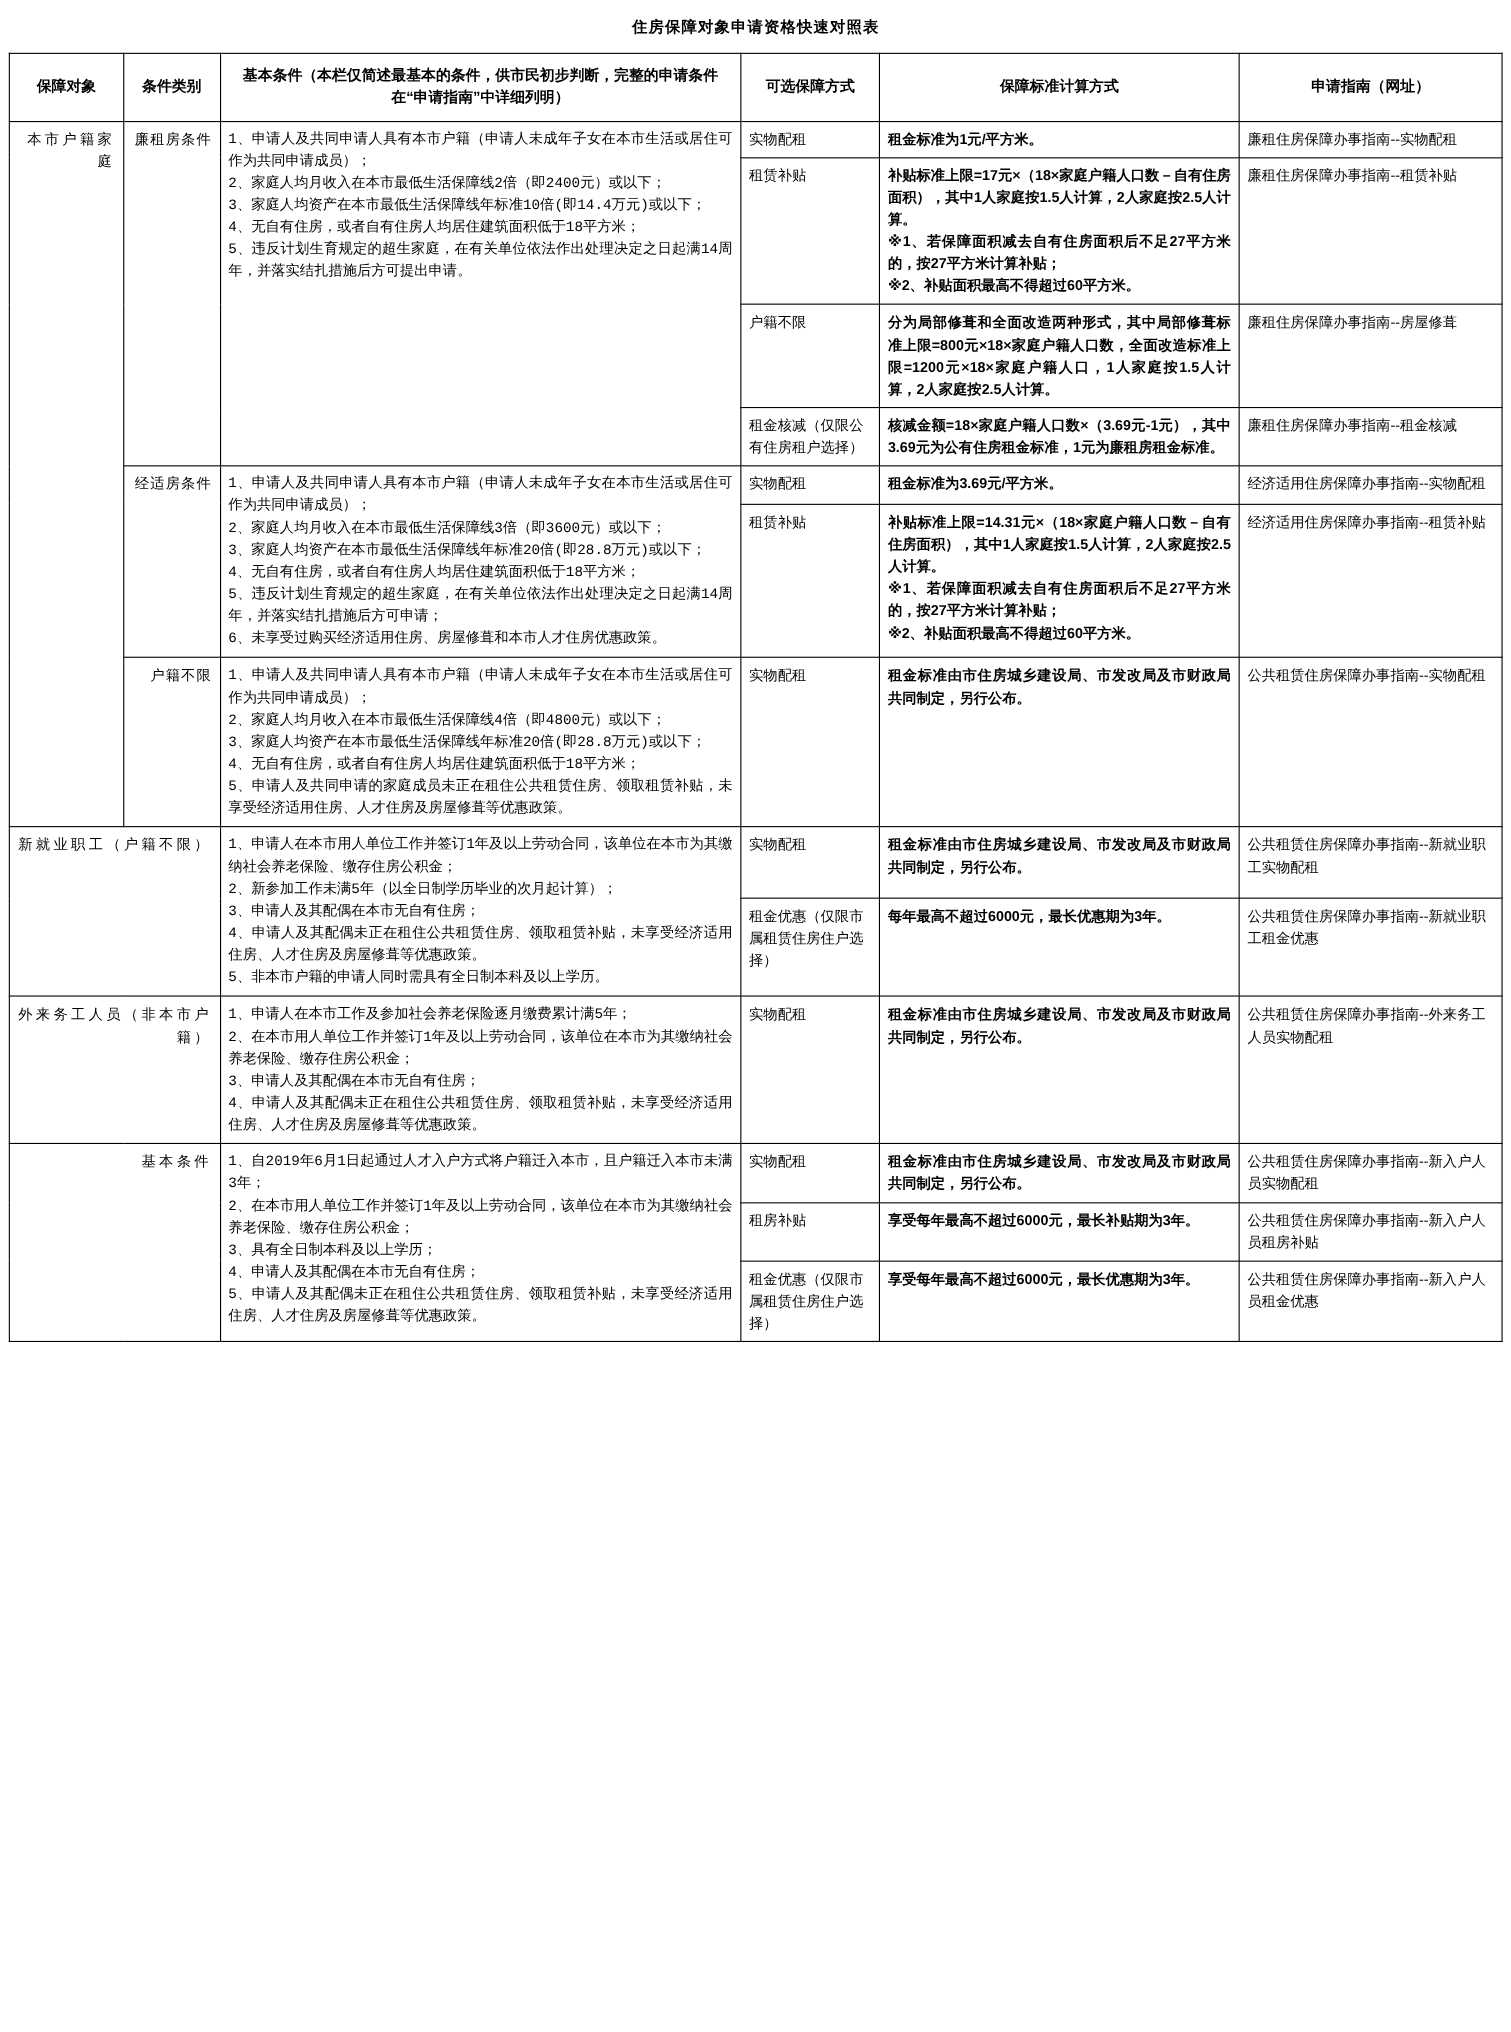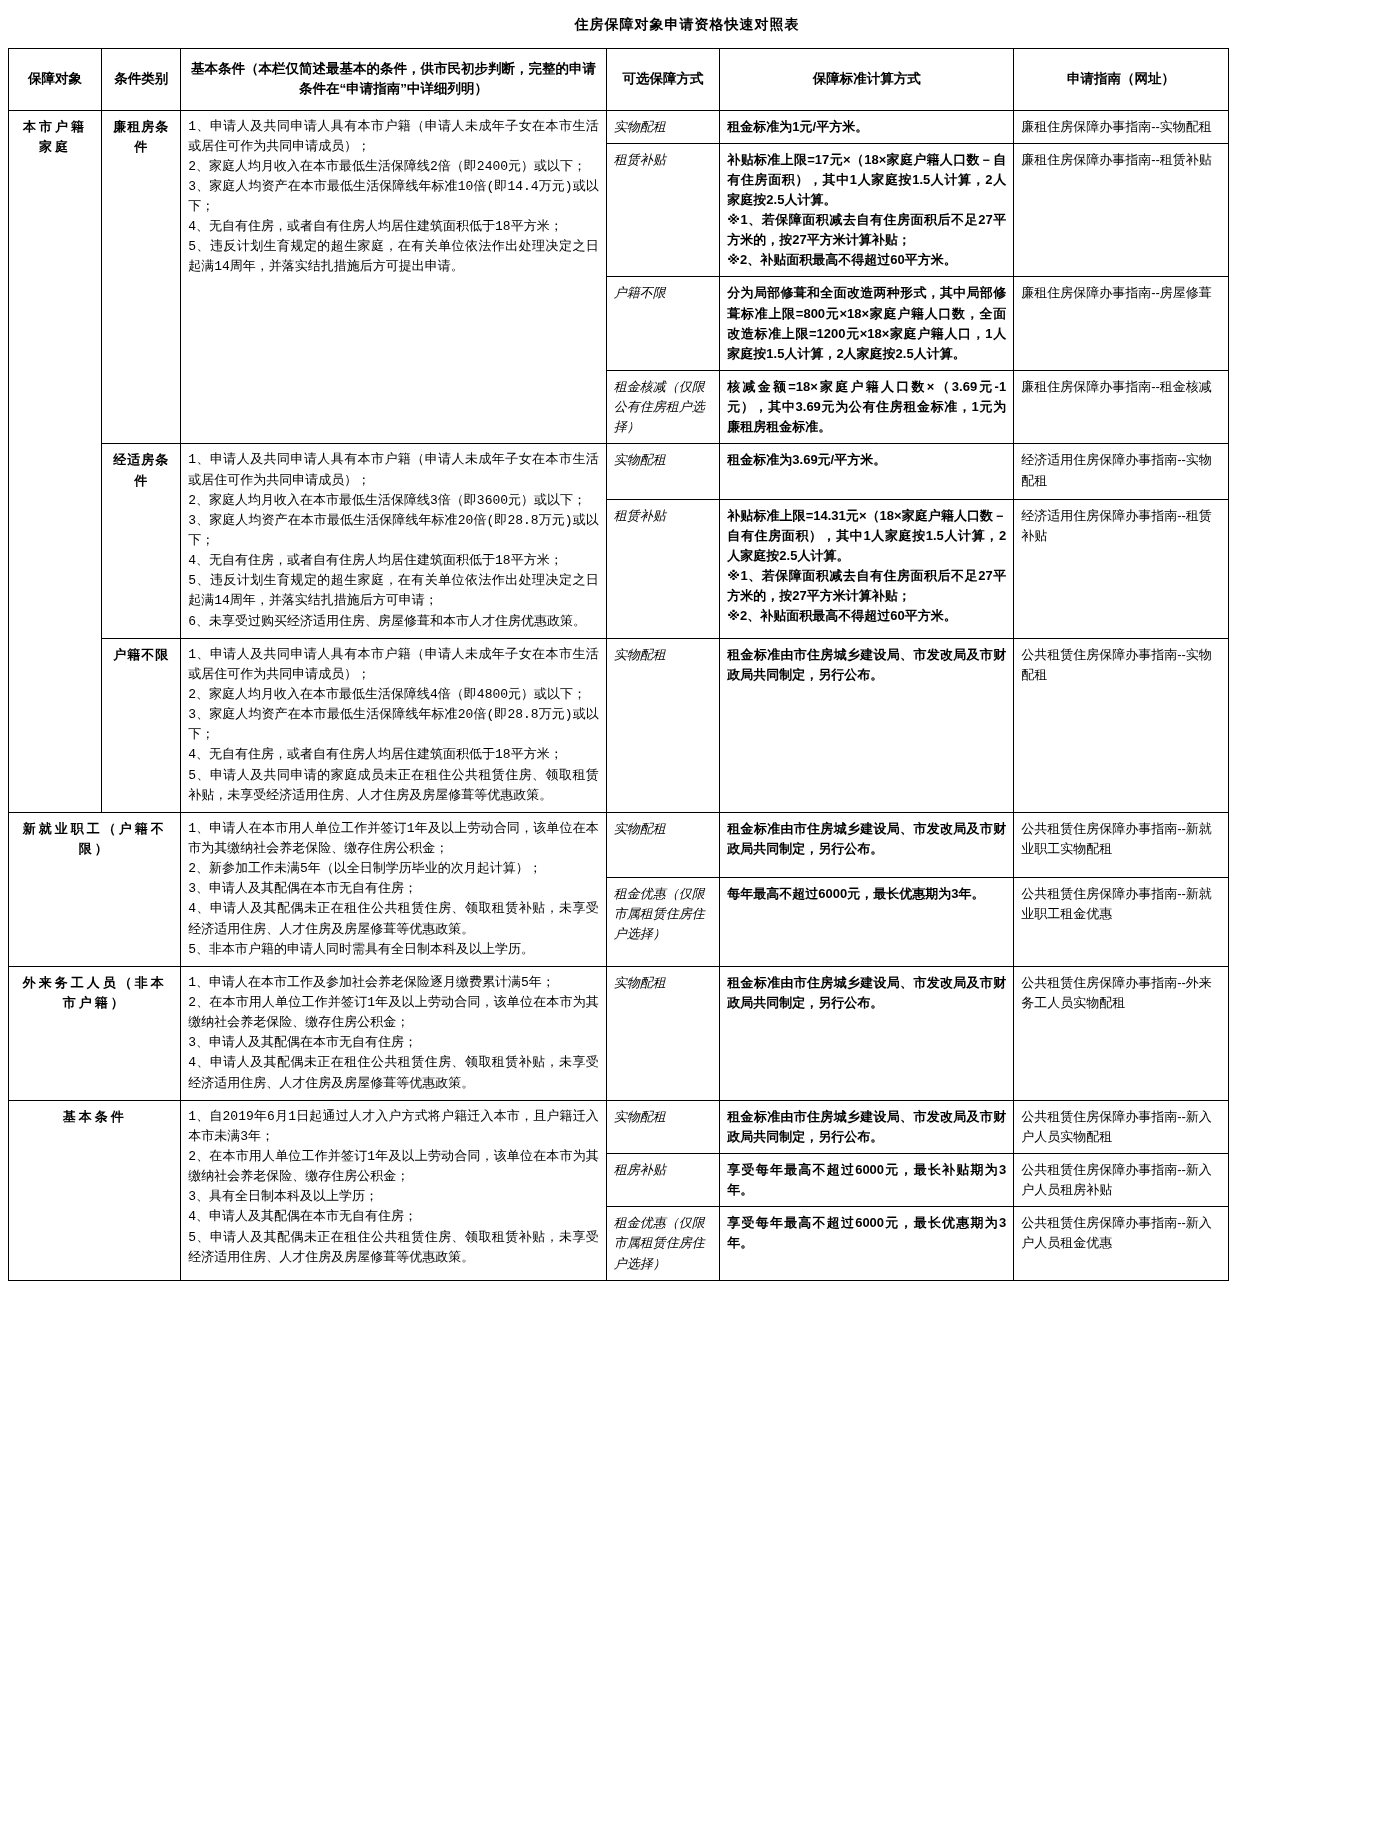--- a/index.html
+++ b/index.html
@@ -19,21 +19,21 @@
   }
   .doc-title {
     text-align: center;
     font-size: 14px;
     font-weight: bold;
     letter-spacing: 1px;
     padding: 16px 0 14px 0;
   }
   table.matrix {
     border-collapse: collapse;
-    width: 1221px;
+    width: 1358px;
     margin: 0 8px 8px 8px;
     table-layout: fixed;
   }
   table.matrix col.c0 { width: 92px; }
   table.matrix col.c1 { width: 78px; }
   table.matrix col.c2 { width: 420px; }
   table.matrix col.c3 { width: 112px; }
   table.matrix col.c4 { width: 290px; }
   table.matrix col.c5 { width: 212px; }
 
@@ -46,37 +46,36 @@
   }
   table.matrix thead th {
     text-align: center;
     vertical-align: middle;
     font-weight: bold;
     font-size: 13.5px;
     padding: 10px 7px;
     line-height: 1.5;
   }
   td.cat-cell, td.group-cell {
-    text-align: center;
-    vertical-align: middle;
-    font-weight: bold;
+    text-align: right;
+    vertical-align: middle;
+    font-weight: normal;
     letter-spacing: 1px;
   }
   td.group-cell {
     letter-spacing: 3px;
   }
   td.cond-cell {
     white-space: pre-line;
     text-align: justify;
     font-family: Liberation Mono, monospace;
   }
   td.method-cell {
     vertical-align: middle;
     white-space: pre-line;
-    font-style: italic;
   }
   td.std-cell {
     white-space: pre-line;
     text-align: justify;
     vertical-align: middle;
     font-weight: bold;
   }
   td.guide-cell {
     white-space: pre-line;
     vertical-align: middle;

